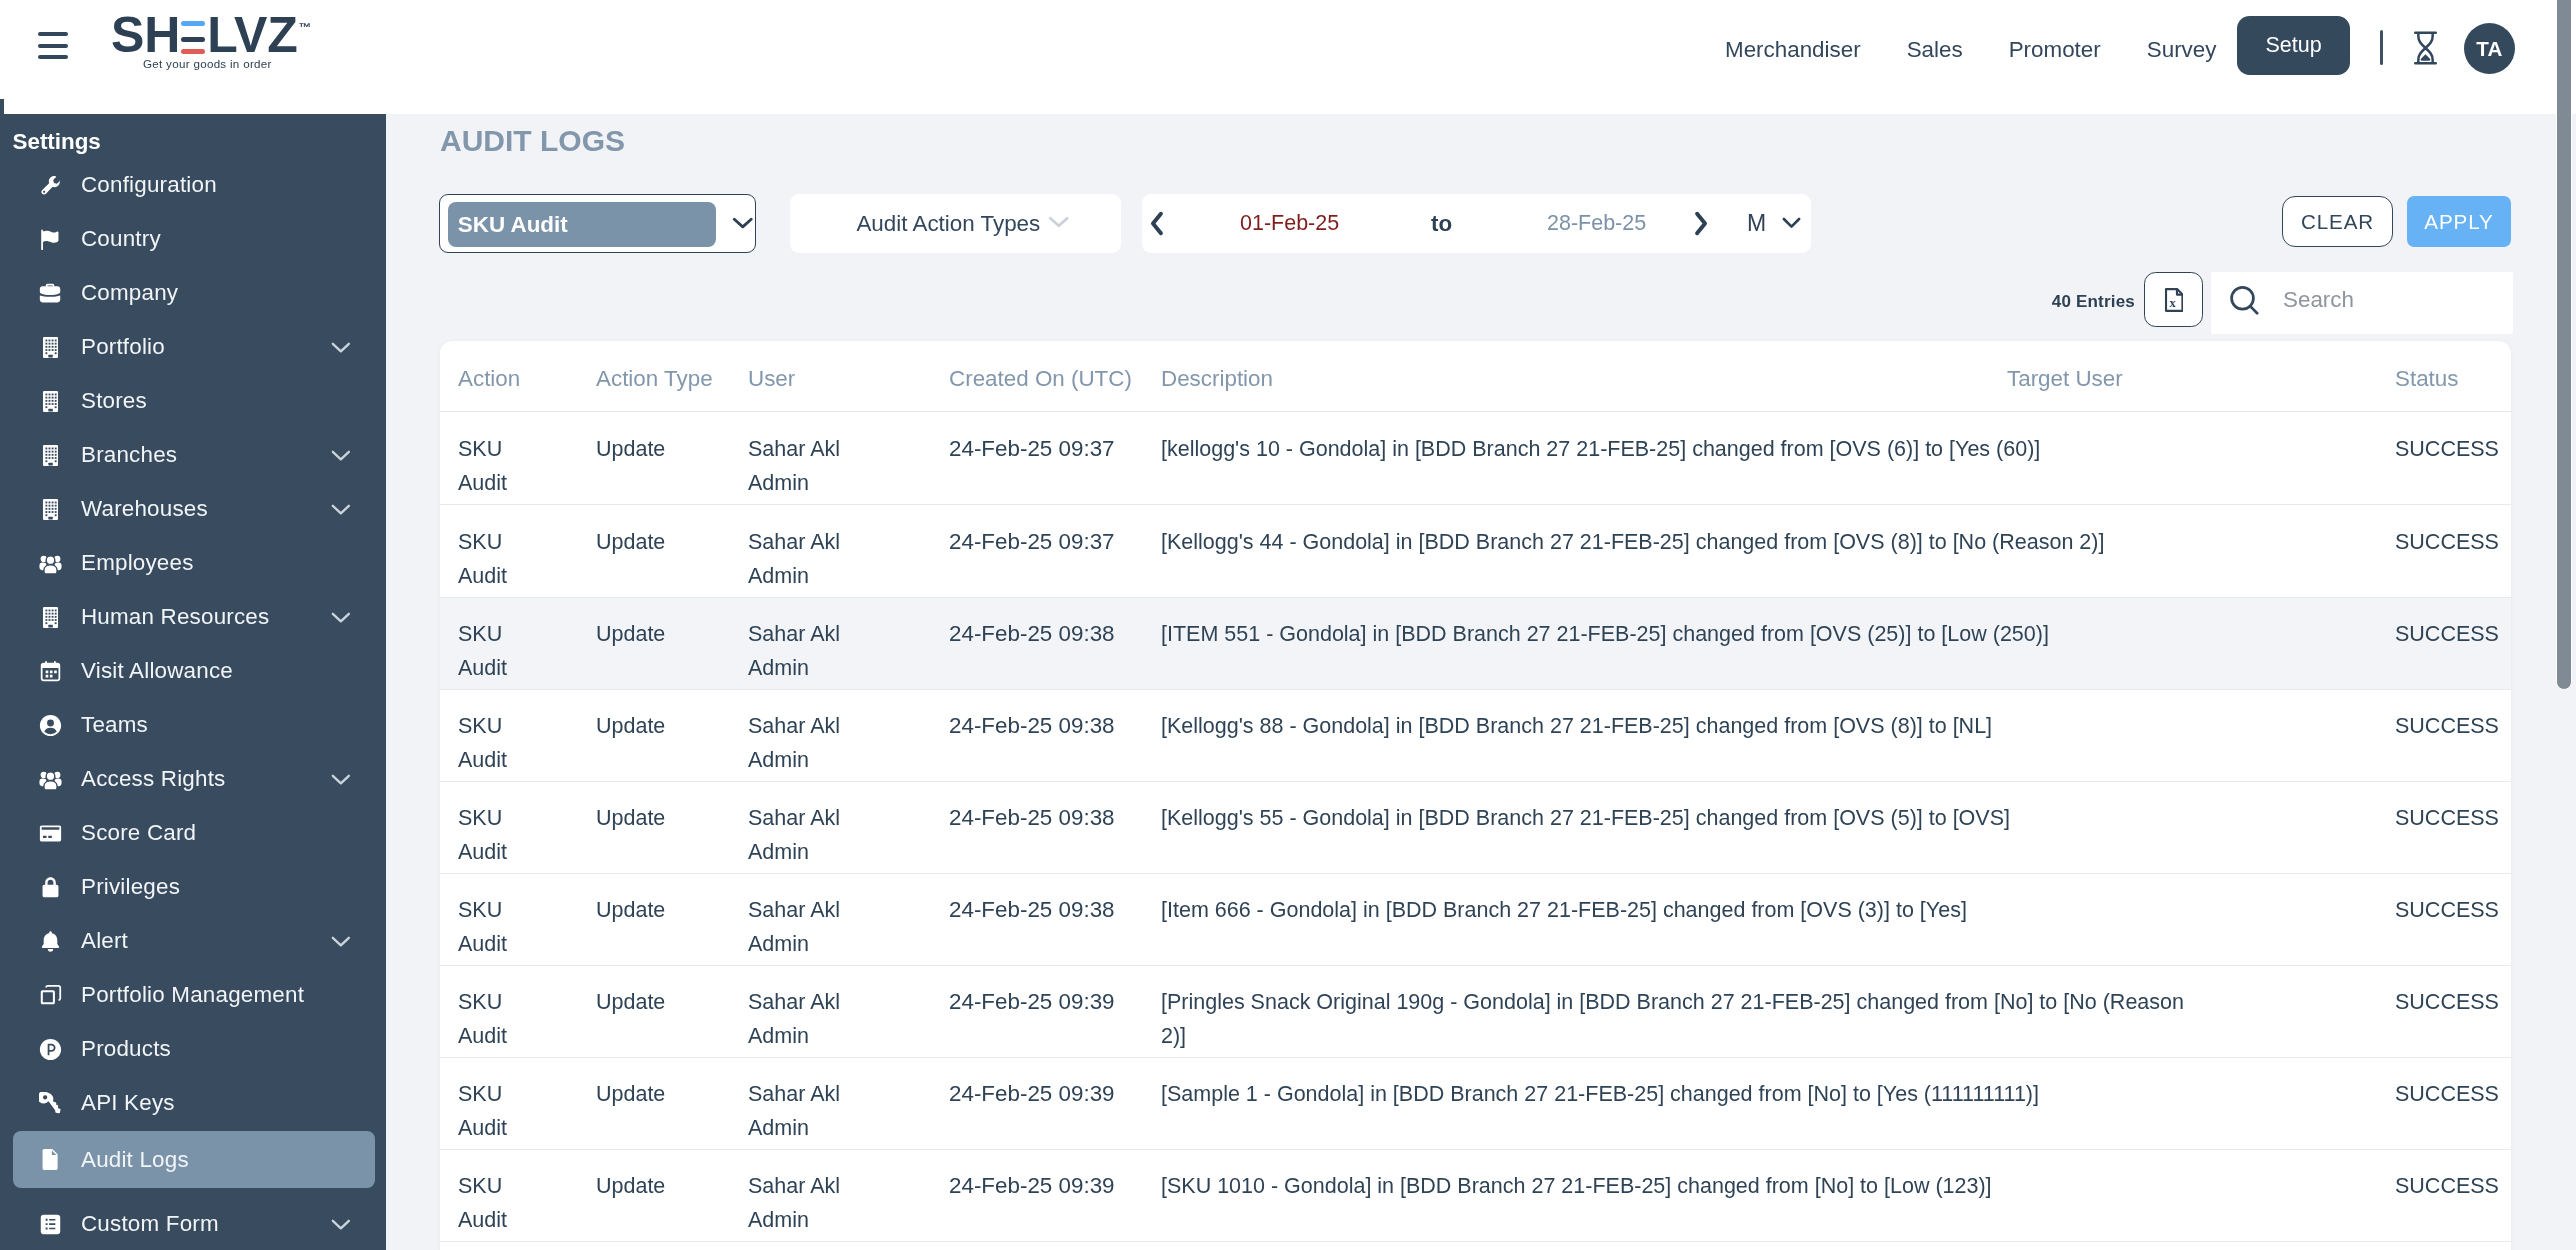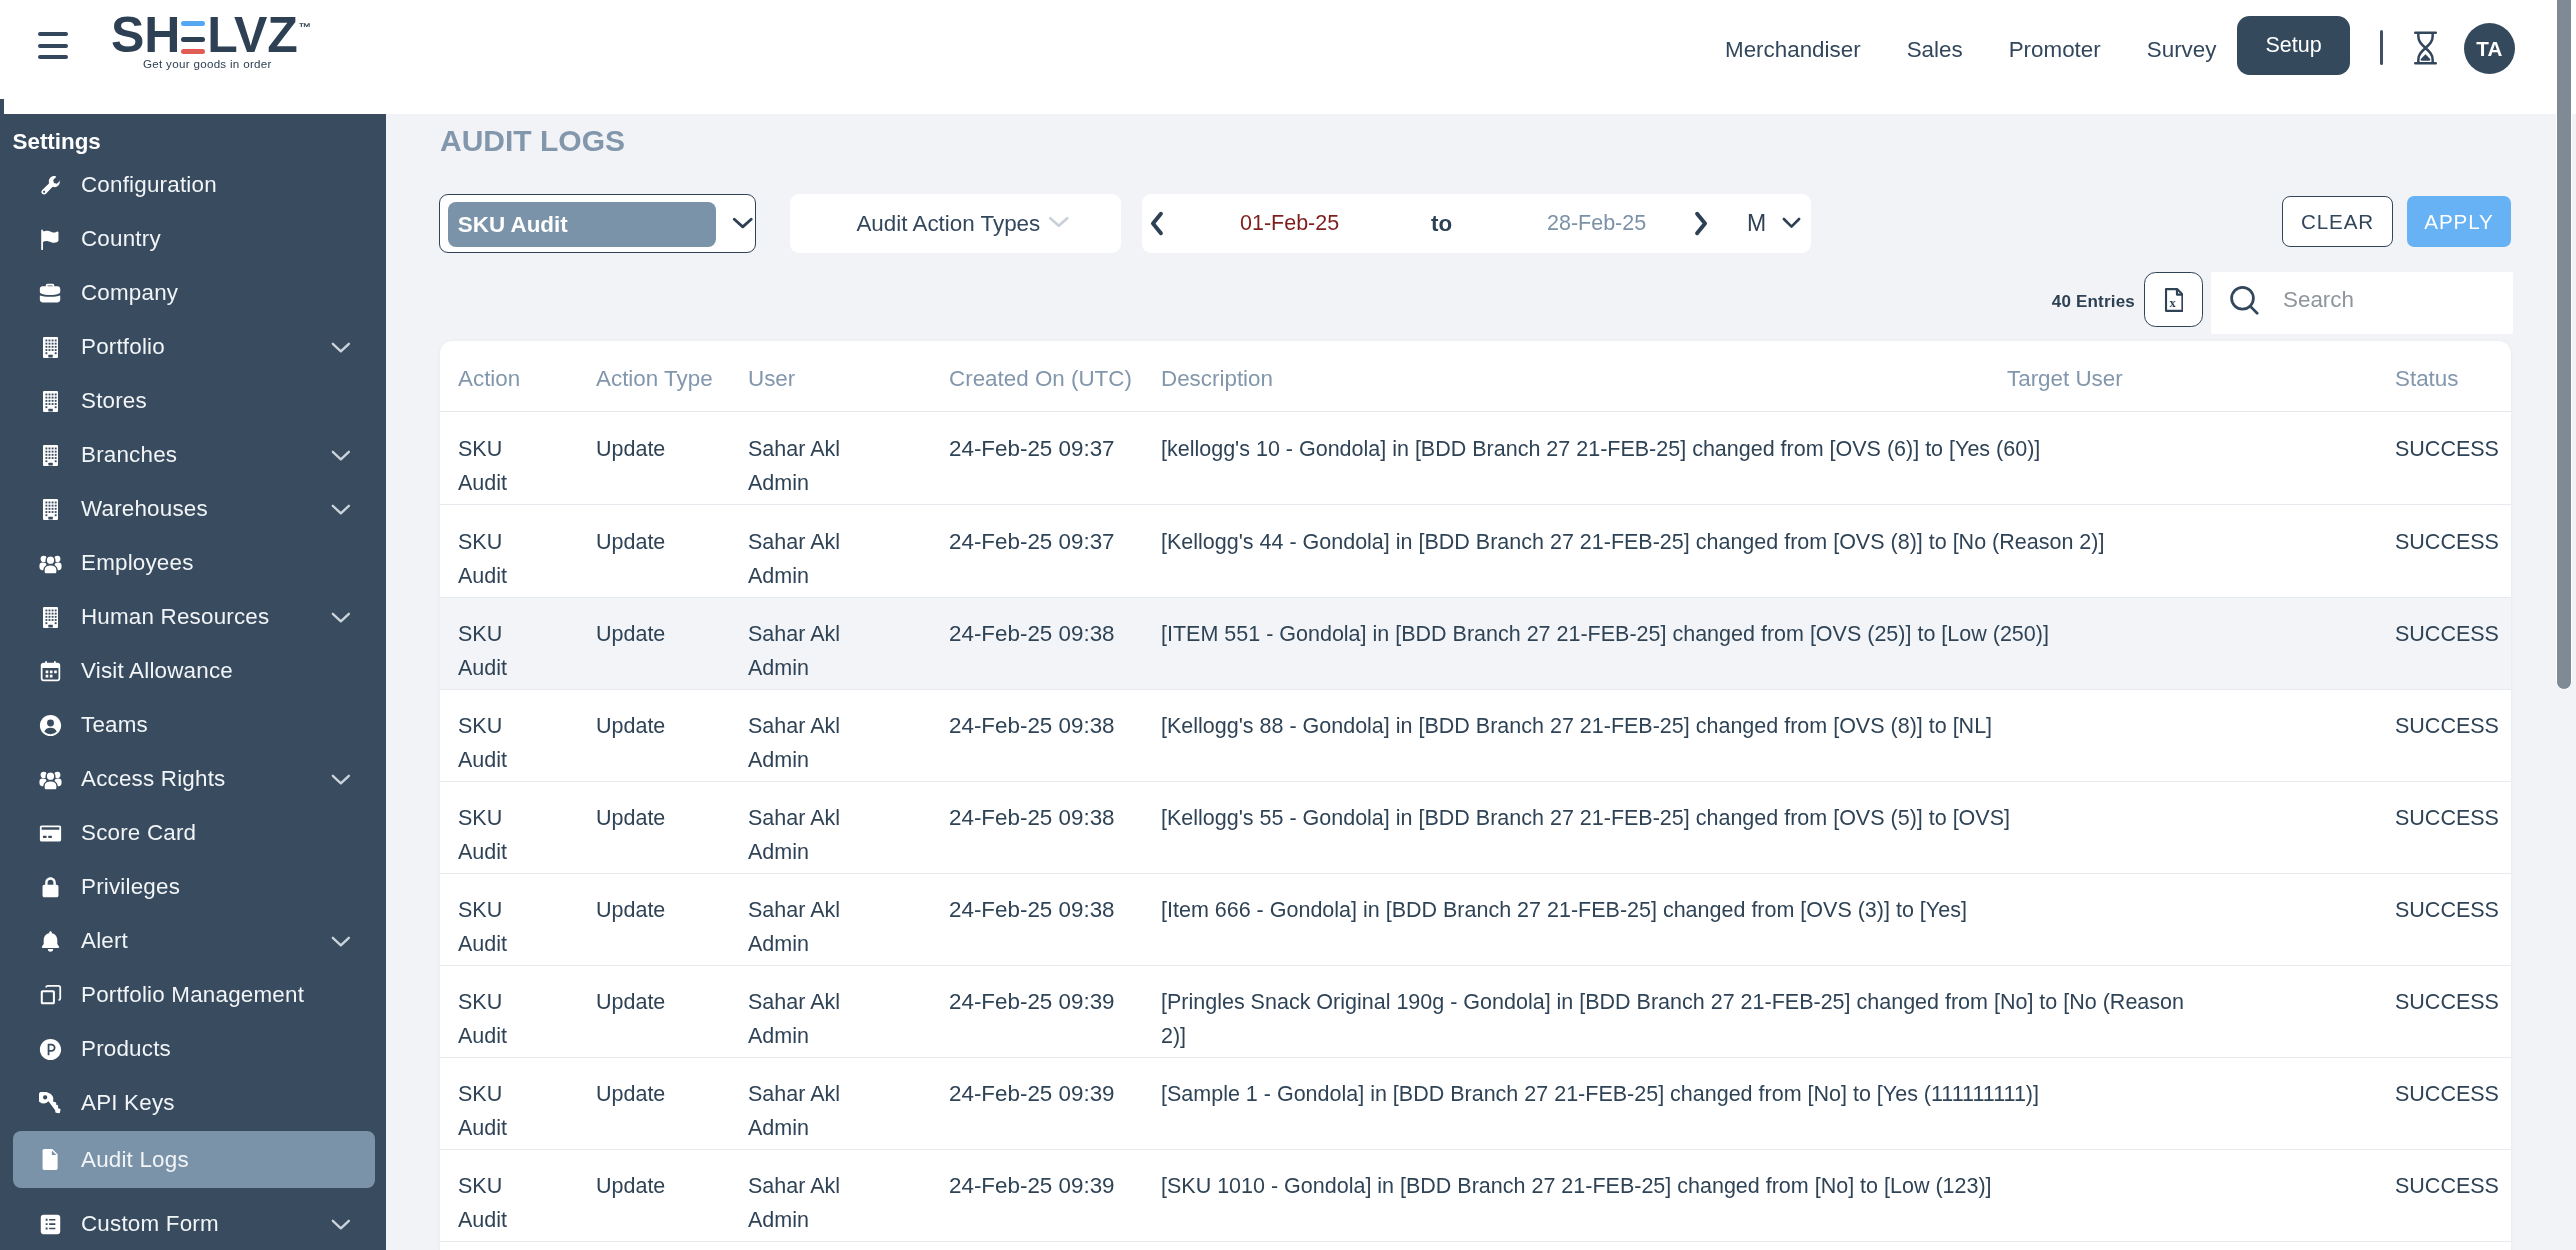--- a/index.html
+++ b/index.html
@@ -49,21 +49,21 @@
 #pill { position:absolute; left:8px; top:7.2px; width:268px; height:45px; background:#7b93a8; border-radius:8px; color:#fff; font-size:22.4px; font-weight:bold; display:flex; align-items:center; padding-left:9.8px; }
 #fb1 .dropch { position:absolute; left:292px; top:21.5px; }
 #fb2 { left:790px; width:331px; display:flex; align-items:center; justify-content:center; padding-right:14.3px; font-size:22.4px; font-weight:500; color:#33475c; }
 #fb2 .dropch { position:absolute; left:258px; top:22.4px; }
 #fb3 { left:1142px; width:669px; font-size:22.4px; color:#33475c; }
 #d1 { position:absolute; left:1240px; top:194px; height:57px; line-height:59px; font-size:21.5px; font-weight:500; color:#7f1d1d; }
 #dto { position:absolute; left:1431px; top:194px; height:59px; line-height:59px; font-size:22.4px; font-weight:bold; color:#2e4154; }
 #d2 { position:absolute; left:1547px; top:194px; height:59px; line-height:59px; font-size:21.5px; font-weight:500; color:#7b91a7; }
 #dm { position:absolute; left:1747px; top:194px; height:59px; line-height:59px; font-size:23px; font-weight:500; color:#2e4154; }
 #dmch { position:absolute; left:1782px; top:217px; }
-#clearbtn { position:absolute; left:2282px; top:196px; width:111px; height:51px; background:#fff; border:1.8px solid #33475c; border-radius:8px; color:#33475c; font-size:20.6px; letter-spacing:0.9px; display:flex; align-items:center; justify-content:center; }
+#clearbtn { position:absolute; left:2282px; top:196px; width:111px; height:51px; background:#fff; border:1.8px solid #33475c; border-radius:13px; color:#33475c; font-size:20.6px; letter-spacing:0.9px; display:flex; align-items:center; justify-content:center; }
 #applybtn { position:absolute; left:2407px; top:196px; width:104px; height:51px; background:#66b2f4; border-radius:7.2px; color:#fff; font-size:20.6px; letter-spacing:0.9px; display:flex; align-items:center; justify-content:center; }
 #entries { position:absolute; left:1968px; top:292px; width:167px; text-align:right; font-size:17px; font-weight:bold; color:#2e4154; letter-spacing:0.2px; }
 #xlsbox { position:absolute; left:2144px; top:272px; width:59px; height:55px; border:1.8px solid #2f4256; border-radius:11.6px; background:#fff; display:flex; align-items:center; justify-content:center; }
 #search { position:absolute; left:2211px; top:272px; width:302px; height:62px; background:#fff; border-radius:2px; }
 #search svg { position:absolute; left:19px; top:14.3px; }
 #search .ph { position:absolute; left:72px; top:0; height:56px; line-height:56px; font-size:22.4px; color:#8f959d; }
 
 
 #card { position:absolute; left:440px; top:341px; width:2071px; height:910px; background:#fff; border-radius:12.5px 12.5px 0 0; box-shadow:0 1.8px 5.4px rgba(40,60,80,0.05); }
 #thead { position:absolute; left:0; top:0; width:2071px; height:71px; border-bottom:1.8px solid #e3e6ea; }

